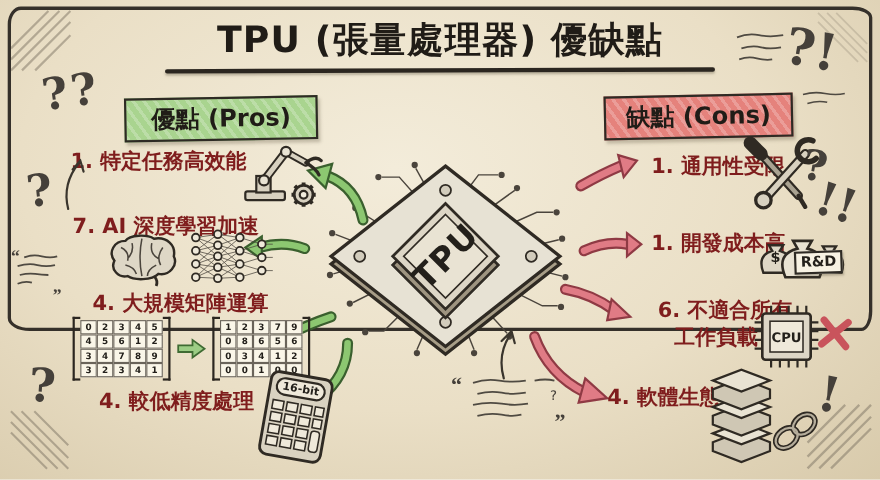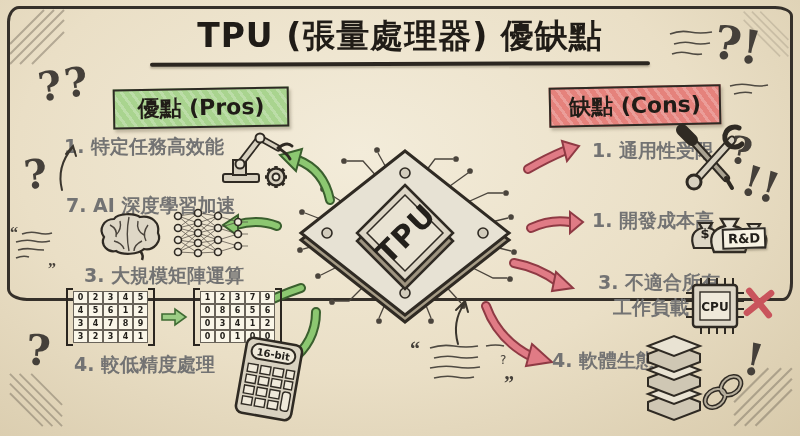--- a/index.html
+++ b/index.html
@@ -35,21 +35,21 @@
     background:
       repeating-linear-gradient(55deg, rgba(255,255,255,.22) 0 3px, rgba(0,0,0,0) 3px 8px),
       #a9d48f;
   }
   .hdr-cons{
     left:549px;top:86px;width:168px;transform:rotate(-1.2deg);
     background:
       repeating-linear-gradient(55deg, rgba(255,255,255,.22) 0 3px, rgba(0,0,0,0) 3px 8px),
       #e5827c;
   }
-  .item{font-size:19px;font-weight:700;color:#737373;white-space:nowrap;}
+  .item{font-size:19px;font-weight:700;color:#7f1d1d;white-space:nowrap;}
   .item2line{line-height:25px;}
   .item2line .l2{margin-left:15px;}
   .glyph{color:#45403a;font-weight:700;font-family:"DejaVu Serif","Liberation Serif",serif;}
   .matrow{display:flex;align-items:center;gap:5px;}
   .matrix{position:relative;padding:3px 7px;}
   .matrix::before,.matrix::after{content:"";position:absolute;top:0;bottom:0;width:5px;border:2px solid #2b2620;}
   .matrix::before{left:0;border-right:none;}
   .matrix::after{right:0;border-left:none;}
   .mrow{display:flex;}
   .mcell{width:13px;height:11px;font-size:8px;line-height:11px;text-align:center;
@@ -232,21 +232,21 @@
       <circle cx="48" cy="8" r="3.5"></circle>
         <circle cx="48" cy="20" r="3.5"></circle>
         <circle cx="48" cy="32" r="3.5"></circle>
         <circle cx="48" cy="44" r="3.5"></circle>
       <circle cx="68" cy="14" r="3.5"></circle>
         <circle cx="68" cy="26" r="3.5"></circle>
         <circle cx="68" cy="38" r="3.5"></circle>
     </g>
   </svg>
 
-  <div class="abs item" style="left:84px;top:263px">3. 大規模矩陣運算</div>
+  <div class="abs item" style="left:84px;top:263px">4. 大規模矩陣運算</div>
   <div class="abs matrow" style="left:66px;top:288px">
     <div class="matrix">
         <div class="mrow">
           <span class="mcell">0</span>
           <span class="mcell">2</span>
           <span class="mcell">3</span>
           <span class="mcell">4</span>
           <span class="mcell">5</span>
         </div>
         <div class="mrow">
@@ -299,21 +299,21 @@
         <div class="mrow">
           <span class="mcell">0</span>
           <span class="mcell">0</span>
           <span class="mcell">1</span>
           <span class="mcell">0</span>
           <span class="mcell">0</span>
         </div>
       </div>
   </div>
 
-  <div class="abs item" style="left:74px;top:352px">4. 較低精度處理</div>
+  <div class="abs item" style="left:90px;top:352px">4. 較低精度處理</div>
   <svg class="abs" style="left:238px;top:338px;transform:rotate(10deg)" width="62" height="82" viewBox="0 0 62 82">
     <rect x="3" y="3" width="56" height="76" rx="7" fill="#d9d2c1" stroke="#2f2a23" stroke-width="2.6"></rect>
     <rect x="9" y="8" width="44" height="15" rx="7.5" fill="#efe9da" stroke="#2f2a23" stroke-width="2"></rect>
     <text x="31" y="16" font-size="10" font-weight="700" text-anchor="middle" dominant-baseline="central" fill="#23201b">16-bit</text>
     <g fill="#efe9da" stroke="#2f2a23" stroke-width="1.4">
       <rect x="8" y="29" width="10" height="8"></rect>
         <rect x="21" y="29" width="10" height="8"></rect>
         <rect x="34" y="29" width="10" height="8"></rect>
         <rect x="47" y="29" width="8" height="8"></rect>
       <rect x="8" y="40" width="10" height="8"></rect>
@@ -349,21 +349,21 @@
     <path d="M58,52 q-6,-15 7,-19 l-3,-5 l12,0 l-3,5 q13,4 8,19 z" fill="#ded7c6" stroke="#2f2a23" stroke-width="2.2"></path>
     <path d="M28,56 q-9,-21 11,-26 l-4,-7 l17,0 l-4,7 q20,5 11,26 z" fill="#e9e3d3" stroke="#2f2a23" stroke-width="2.4"></path>
     <text x="19" y="42" font-size="13" font-weight="700" text-anchor="middle" fill="#23201b">$</text>
     <text x="71" y="42" font-size="12" font-weight="700" text-anchor="middle" fill="#23201b">$</text>
     <text x="43" y="48" font-size="18" font-weight="700" text-anchor="middle" fill="#23201b">$</text>
   </svg>
   <div class="abs rd-badge" style="left:722px;top:228px">R&amp;D</div>
   <div class="abs glyph" style="left:742px;top:160px;font-size:42px;transform:rotate(18deg)">!!</div>
 
   <div class="abs item item2line" style="left:598px;top:270px">
-    <div>3. 不適合所有</div>
+    <div>6. 不適合所有</div>
     <div class="l2">工作負載</div>
   </div>
   <svg class="abs" style="left:684px;top:276px" width="62" height="60" viewBox="0 0 62 60">
     <g stroke="#2f2a23" stroke-width="2">
       <path d="M17,9 L17,2 M25,9 L25,2 M33,9 L33,2 M41,9 L41,2 M49,9 L49,2"></path>
       <path d="M17,51 L17,58 M25,51 L25,58 M33,51 L33,58 M41,51 L41,58 M49,51 L49,58"></path>
       <path d="M9,17 L2,17 M9,25 L2,25 M9,33 L2,33 M9,41 L2,41"></path>
       <path d="M53,17 L60,17 M53,25 L60,25 M53,33 L60,33 M53,41 L60,41"></path>
     </g>
     <rect x="9" y="9" width="44" height="42" rx="3" fill="#ddd6c6" stroke="#2f2a23" stroke-width="2.4"></rect>

